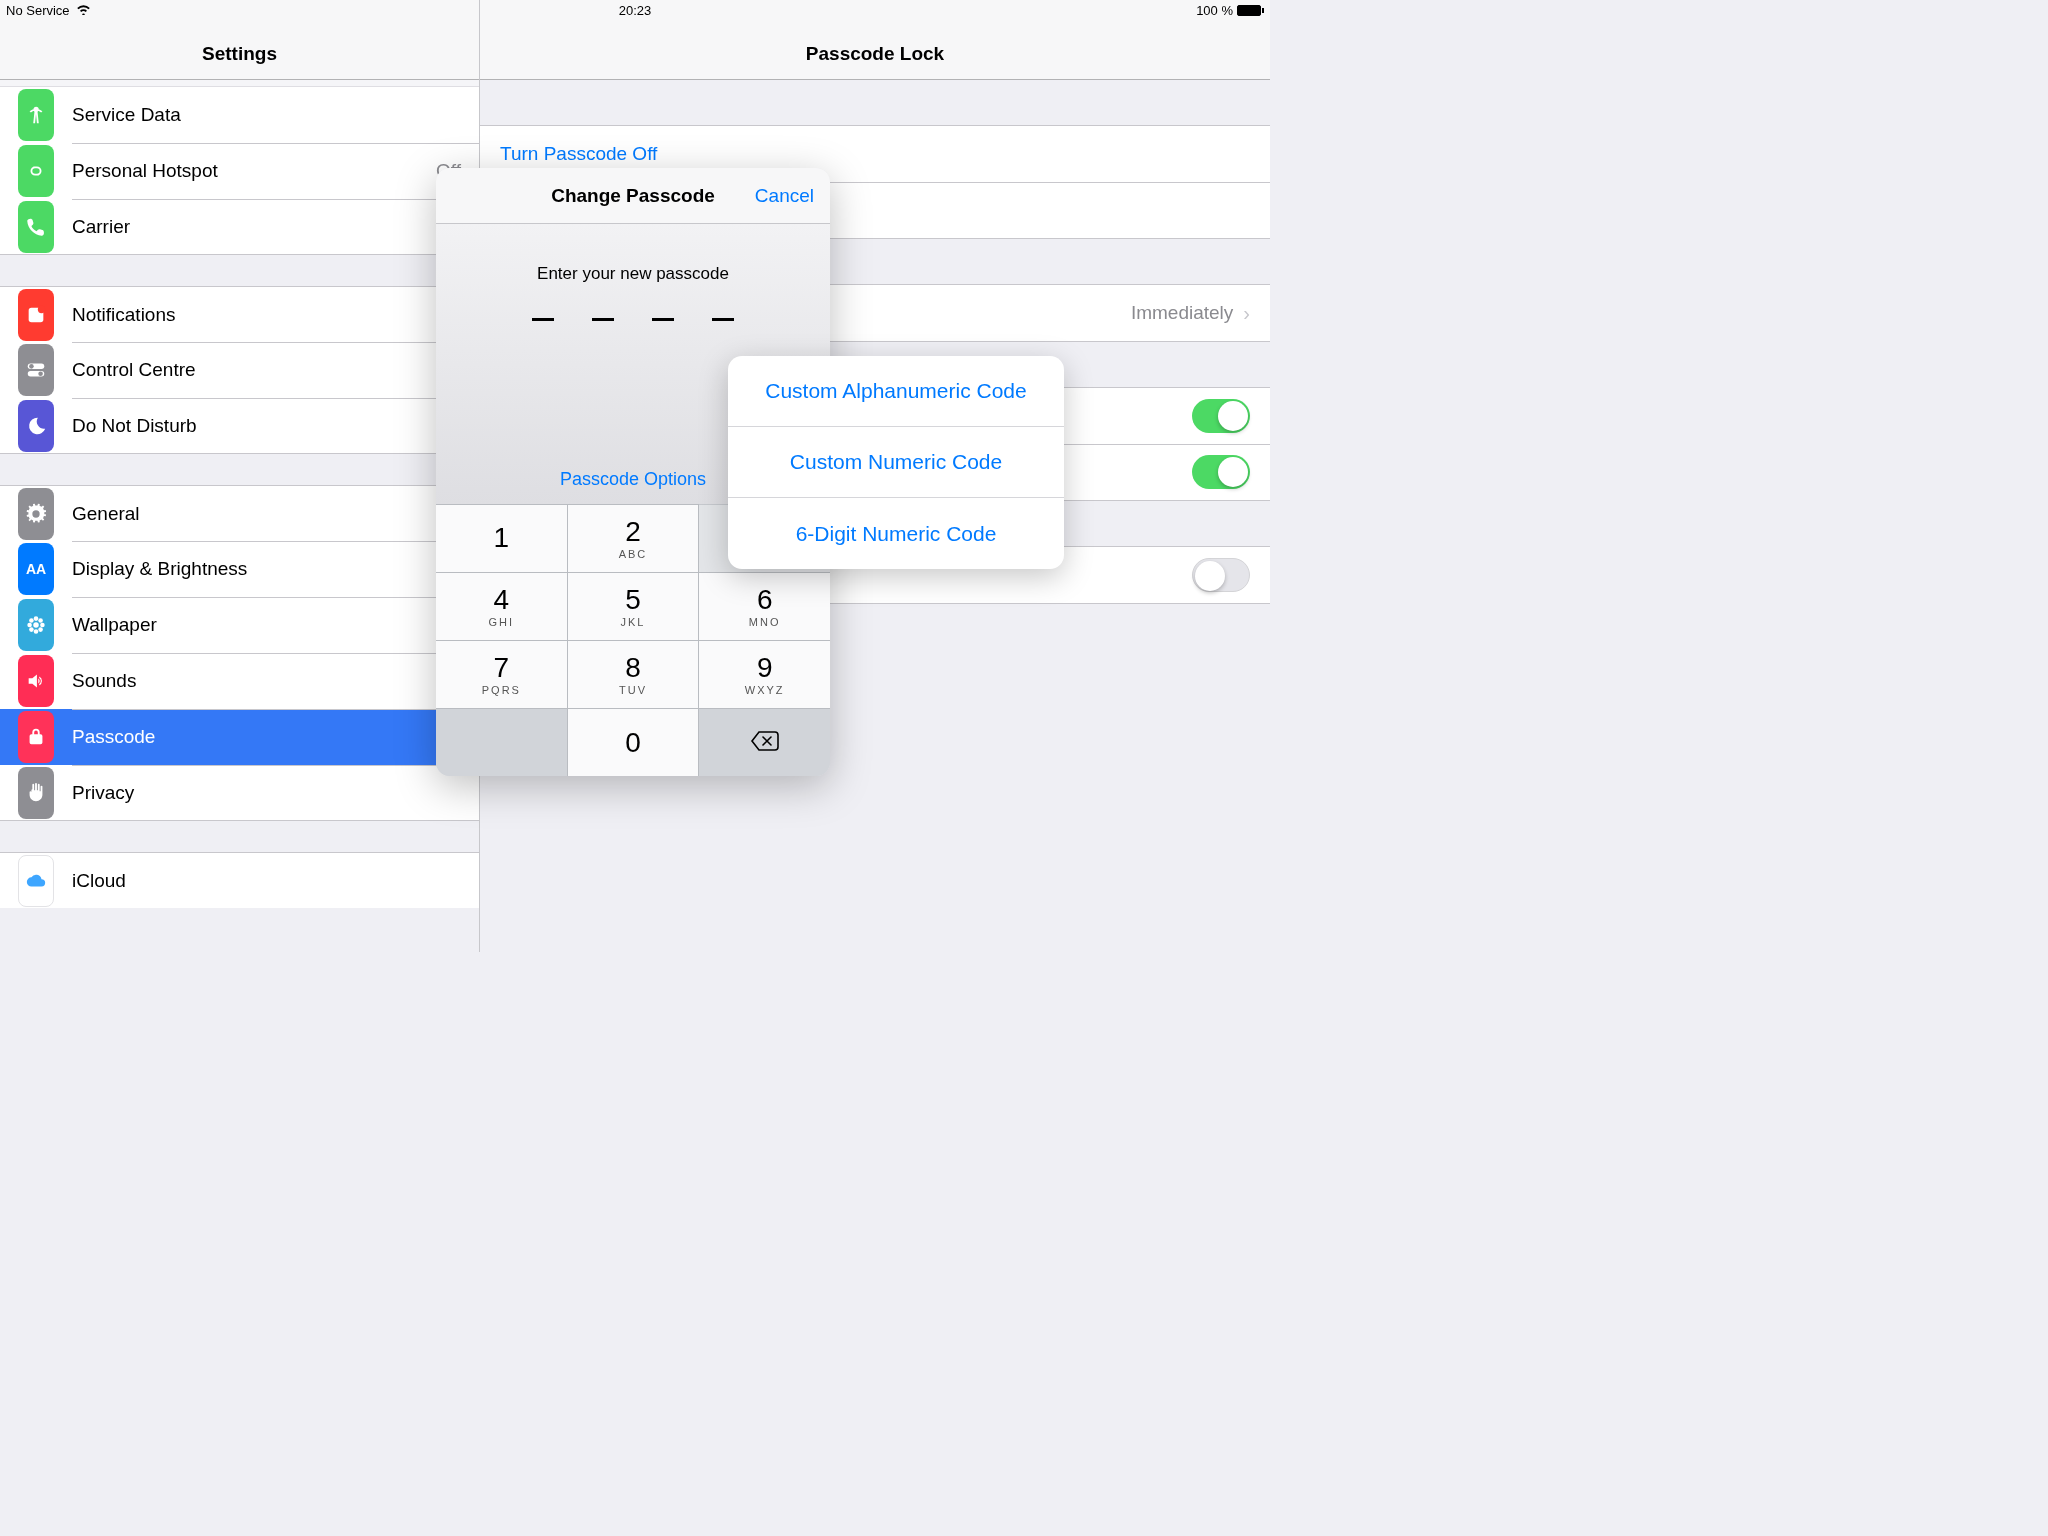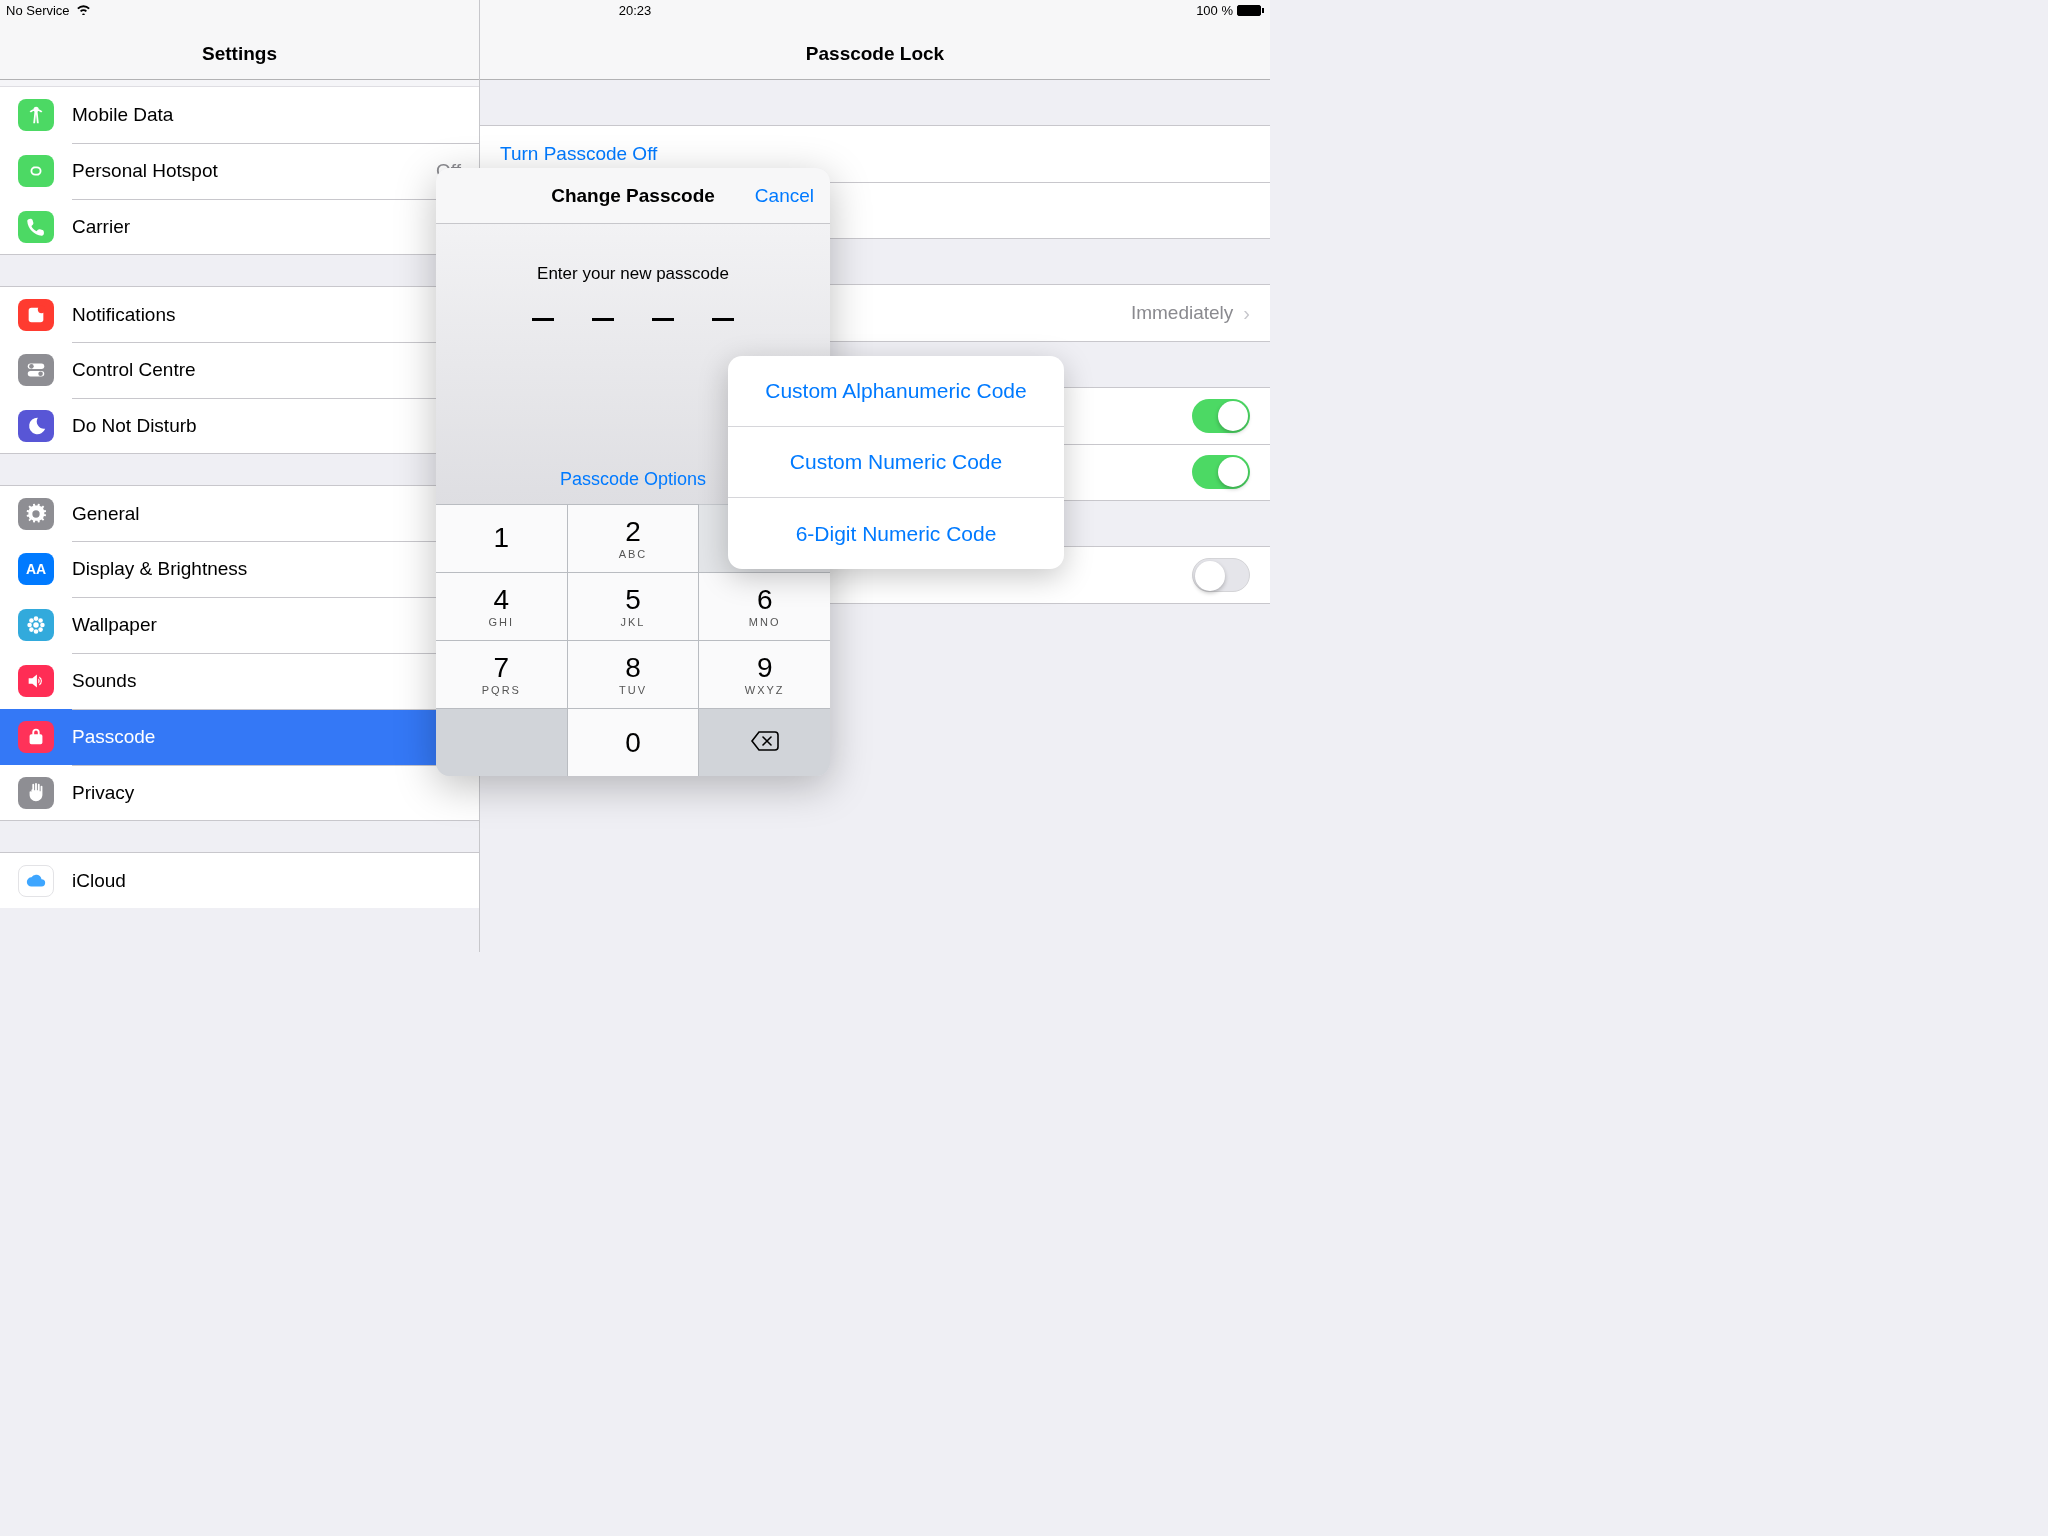--- a/index.html
+++ b/index.html
@@ -27,21 +27,21 @@
   
   .sidebar-scroll { position:absolute; top:80px; left:0; right:0; bottom:0; overflow:hidden; }
   .sidebar-inner { position:absolute; left:0; right:0; top:-49px; } 
 
   .group-gap { height:31px; }
 
   .row { display:flex; align-items:center; height:56px; background:#fff; padding-left:18px; position:relative;}
   .row + .row::before,
   .row.with-sep::before { content:""; position:absolute; left:72px; right:0; top:0; height:1px; background:#c8c7cc; }
   .row.first::before { display:none; }
-  .row .icon { width:36px; height:32px; border-radius:8px; margin-right:18px; display:flex; align-items:center; justify-content:center; flex-shrink:0;}
+  .row .icon { width:36px; height:52px; border-radius:8px; margin-right:18px; display:flex; align-items:center; justify-content:center; flex-shrink:0;}
   .row .label { font-size:19px; color:#000; flex:1; }
   .row .val { font-size:19px; color:#8a8a8f; margin-right:18px;}
   .row.selected { background:#3478f6; }
   .row.selected .label { color:#fff; }
   .row.faded { opacity:0.4; }
 
   .group-top-border { border-top:1px solid #c8c7cc; }
   .group-bot-border { border-bottom:1px solid #c8c7cc; }
 
   
@@ -134,21 +134,21 @@
           
           
         </div>
 
         <div class="row first">
           <div class="icon ic-green">
               <svg viewBox="0 0 24 24">
                 <path d="M12 3a3 3 0 013 3c0 1-.5 1.9-1.3 2.4L15 21h-2l-1-10-1 10H9l1.3-12.6A3 3 0 0112 3zM5 8a10 10 0 0114 0l-1.4 1.4a8 8 0 00-11.2 0z"></path>
               </svg>
             </div>
-          <span class="label">Mobile Data</span>
+          <span class="label">Service Data</span>
         </div>
         <div class="row">
           <div class="icon ic-green">
               <svg viewBox="0 0 24 24">
                 <path d="M9 7h4a5 5 0 010 10h-2v-2h2a3 3 0 000-6H9zm6 10h-4a5 5 0 010-10h2v2h-2a3 3 0 000 6h4z"></path>
               </svg>
             </div>
           <span class="label">Personal Hotspot</span>
           <span class="val">Off</span>
         </div>

